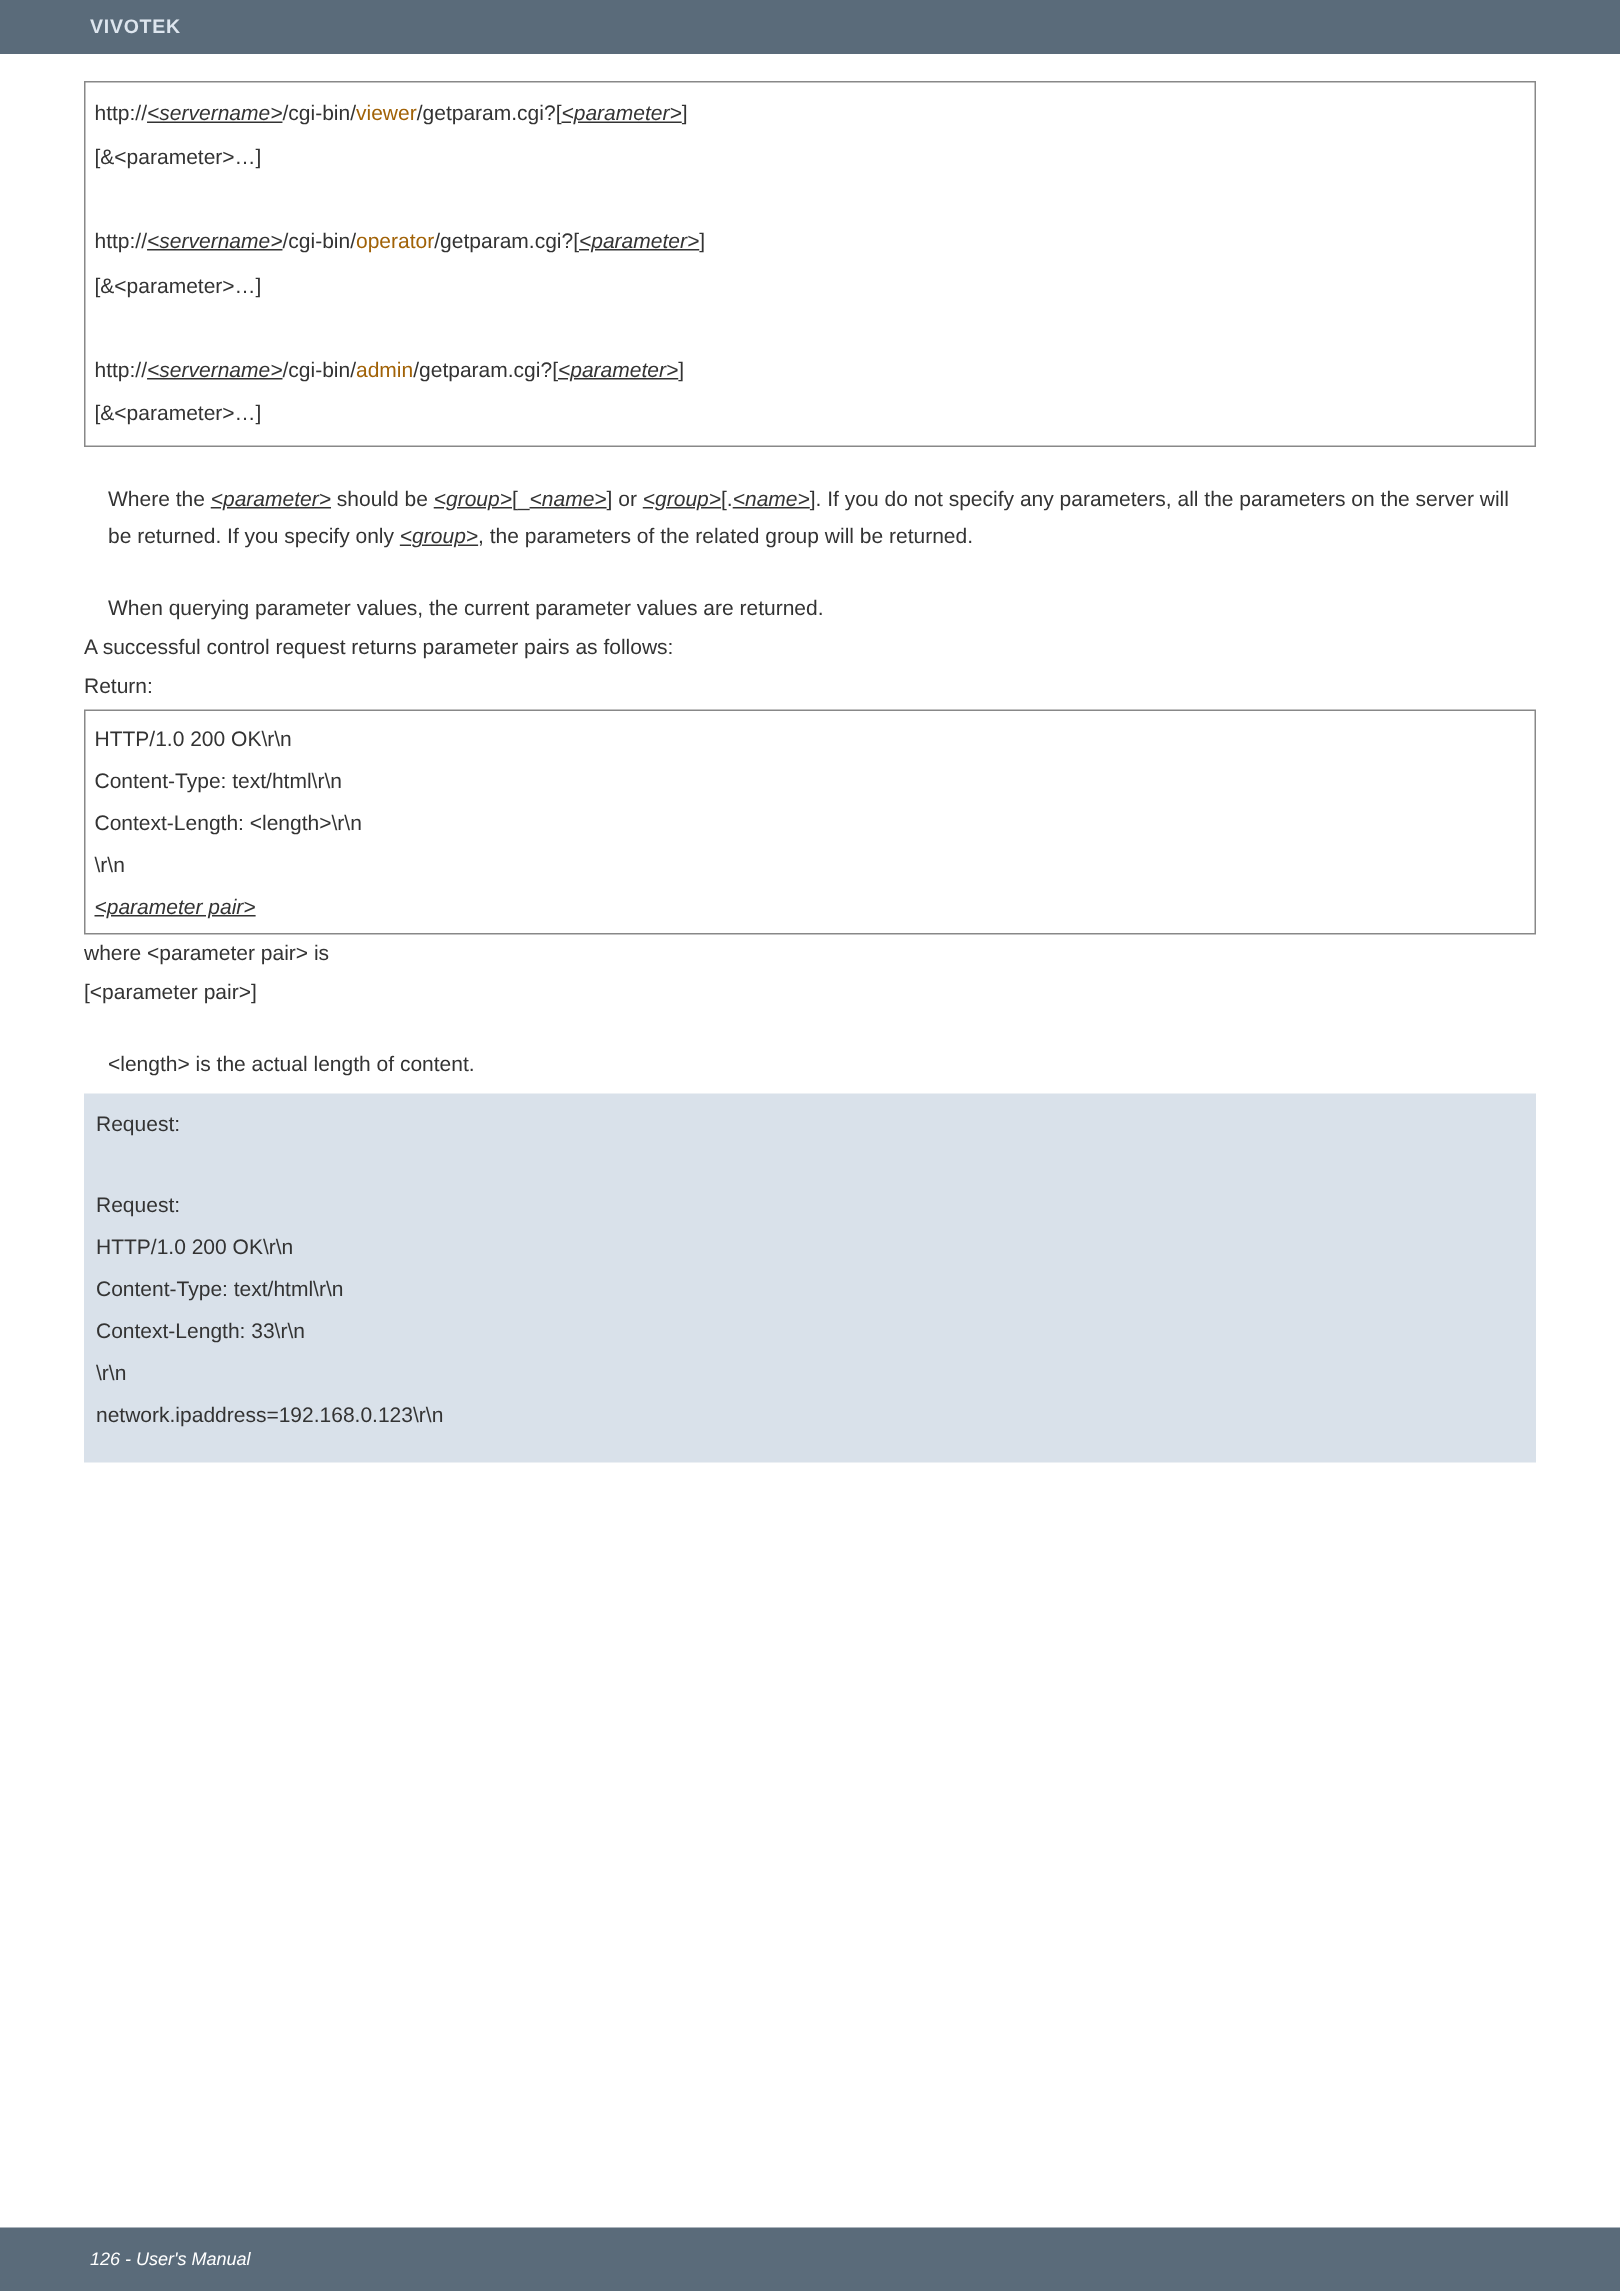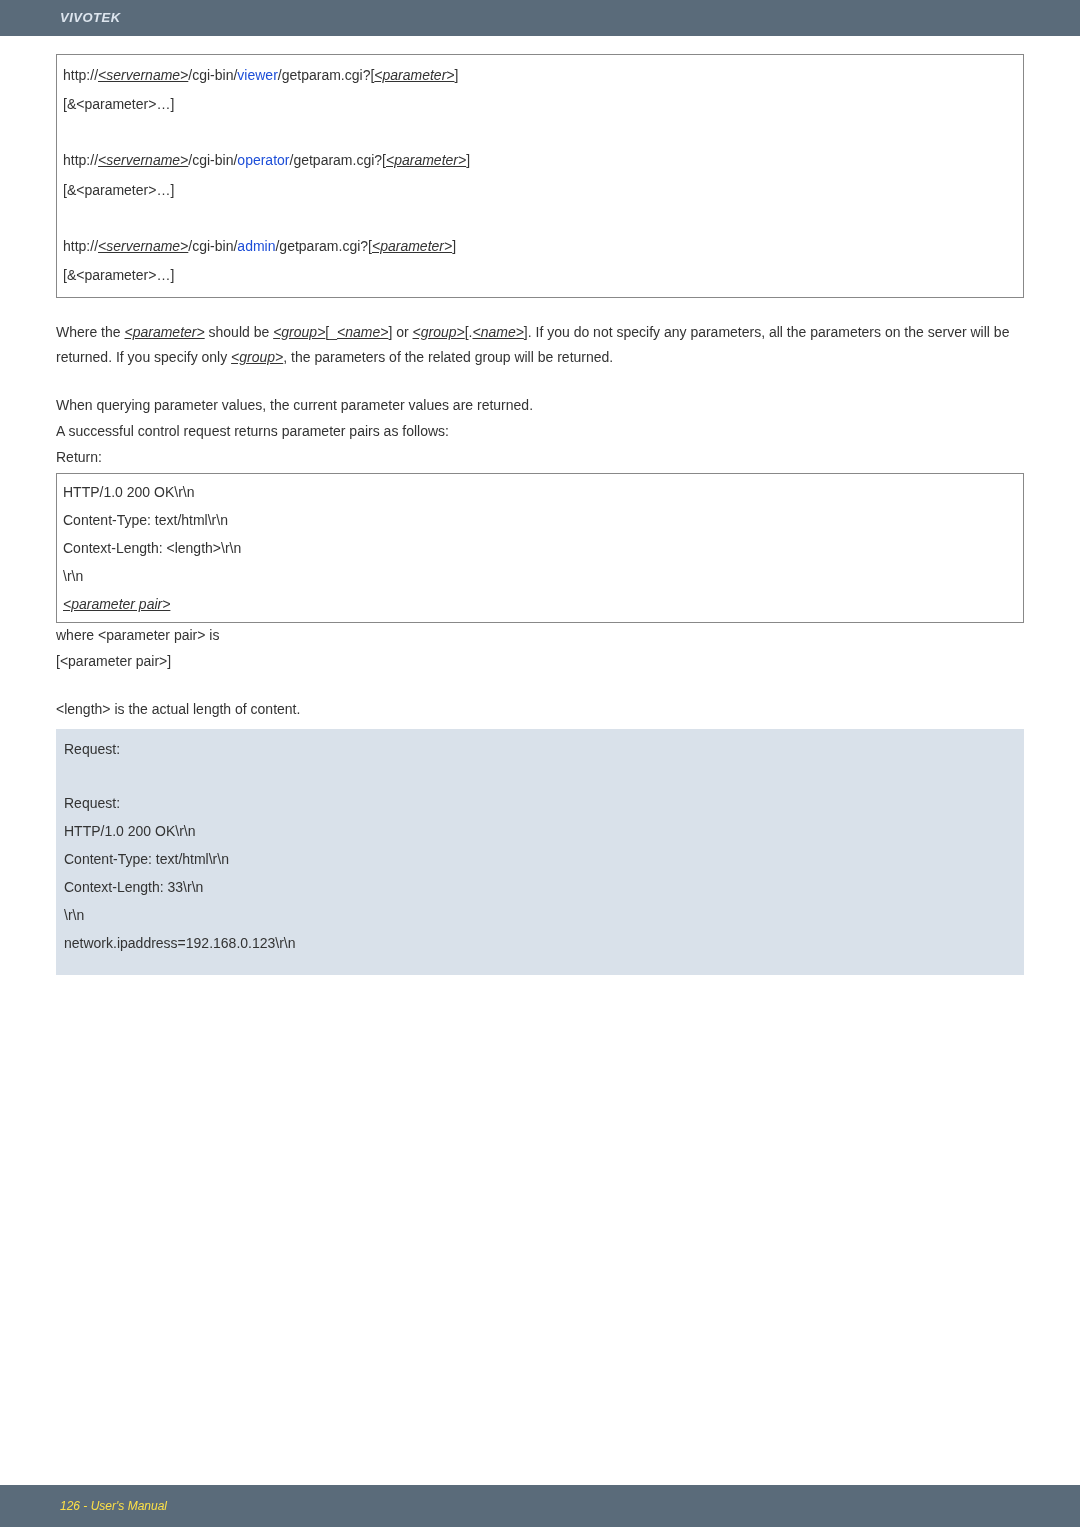--- a/index.html
+++ b/index.html
@@ -9,37 +9,36 @@
   color: #333;
   background: #fff;
   width: 1080px;
   height: 1527px;
   position: relative;
   line-height: 1.85;
 }
 .header-bar {
   background: #5a6b7a;
   color: #dde5ee;
-  font-style: italic;
   font-weight: bold;
   font-size: 13px;
   padding: 6px 18px 6px 60px;
   letter-spacing: 0.5px;
 }
 .page-content {
   padding: 18px 56px 20px 56px;
 }
 .bordered-box {
   border: 1px solid #888;
   padding: 6px 6px 6px 6px;
   line-height: 2.1;
 }
-.para { margin-top: 22px; }
+.para { margin-top: 22px; margin-left: 16px; }
 .ital { font-style: italic; text-decoration: underline; }
-.link-blue { color: #1d4ed8; }
+.link-blue { color: #a16207; }
 .return-box {
   border: 1px solid #888;
   padding: 4px 6px 4px 6px;
   line-height: 2.0;
   margin-top: 2px;
 }
 .example-heading {
   font-family: "Times New Roman", Times, serif;
   font-size: 17px;
   margin-top: 28px;
@@ -50,21 +49,21 @@
   padding: 6px 8px 18px 8px;
   line-height: 2.0;
   margin-top: 6px;
 }
 .footer-bar {
   position: absolute;
   bottom: 0;
   left: 0;
   width: 100%;
   background: #5a6b7a;
-  color: #fde047;
+  color: #ffffff;
   font-style: italic;
   font-size: 12px;
   padding: 10px 18px 10px 60px;
 }
 .spacer-line { height: 1.9em; }
 </style>
 </head>
 <body>
 
 <div class="header-bar">

